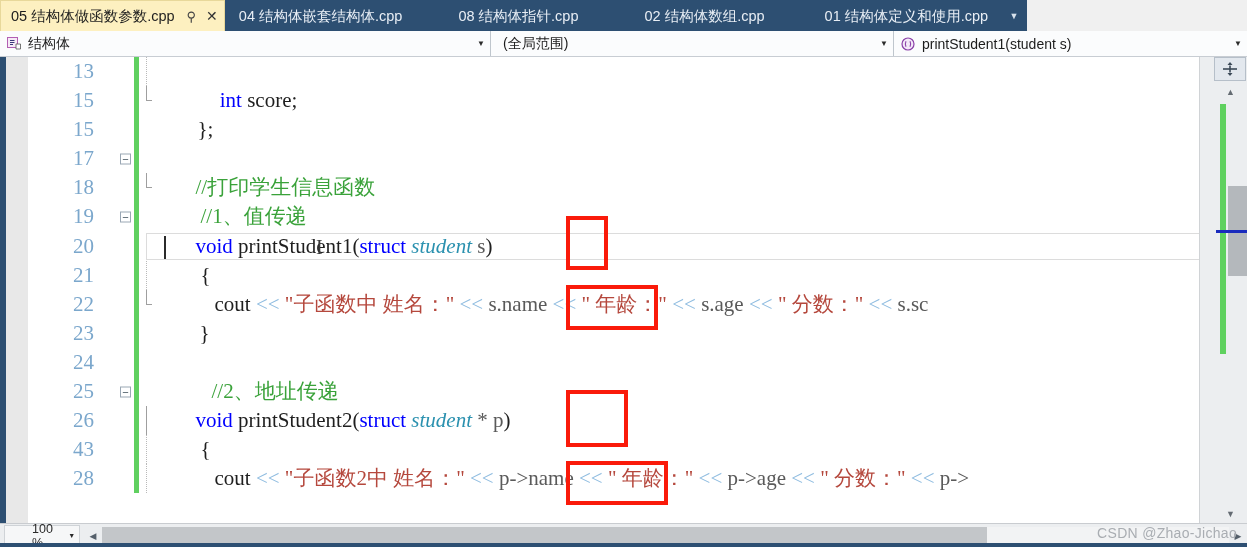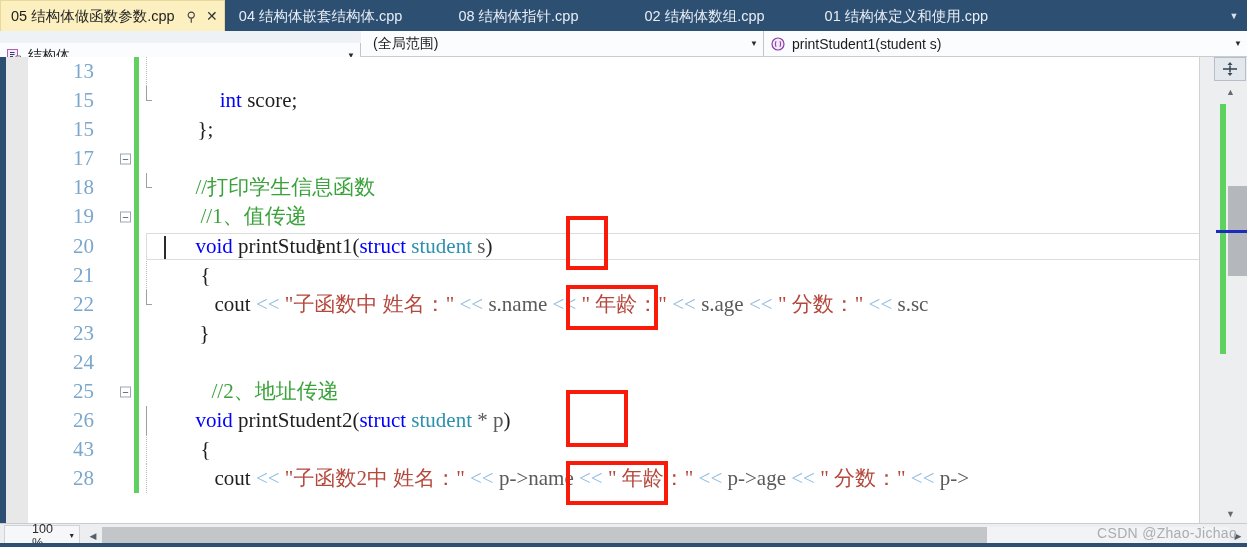--- a/index.html
+++ b/index.html
@@ -20,21 +20,21 @@
     height: 547px;
     background: #f0f0f0;
     box-sizing: border-box;
     overflow: hidden;
   }
 
   
   .tabbar {
     position: absolute;
     left: 0; top: 0;
-    width: 1247px; height: 31px;
+    width: 1027px; height: 31px;
     background: #2d4f72;
     display: flex;
     align-items: flex-end;
     box-sizing: border-box;
   }
   .tabbar-strip {
     display: flex;
     align-items: flex-end;
     height: 31px;
     flex: 1 1 auto;
@@ -106,21 +106,21 @@
     display: flex;
     align-items: center;
     background: #fbfcfd;
     border-right: 1px solid #bfc6cd;
     box-sizing: border-box;
     position: relative;
     height: 25px;
     font-size: 14px;
     color: #1c1c1c;
   }
-  .combo.c1 { width: 361px; margin-top: 12px; }
+  .combo.c1 { width: 491px; }
   .combo.c2 { width: 403px; }
   .combo.c3 { flex: 1 1 auto; border-right: none; }
   .combo-icon {
     width: 16px; height: 14px;
     margin: 0 4px 0 6px;
     flex: 0 0 auto;
     display: flex;
     align-items: center;
     justify-content: center;
   }
@@ -230,21 +230,21 @@
     background: #9f9f9f;
   }
   .code-text {
     position: absolute;
     left: 113px; top: 0;
     white-space: pre;
   }
 
   
   .kw      { color: #0000ff; }
-  .typ     { color: #2b91af; }
+  .typ     { color: #2b91af; font-style: italic; }
   .plain   { color: #1f1f1f; }
   .cmt     { color: #3aa23a; }
   .str     { color: #b5483d; }
   .op      { color: #8fbce0; }
   .ident   { color: #5a5a5a; }
   .fn      { color: #1f1f1f; }
 
   
   .cur-line-box {
     position: absolute;

